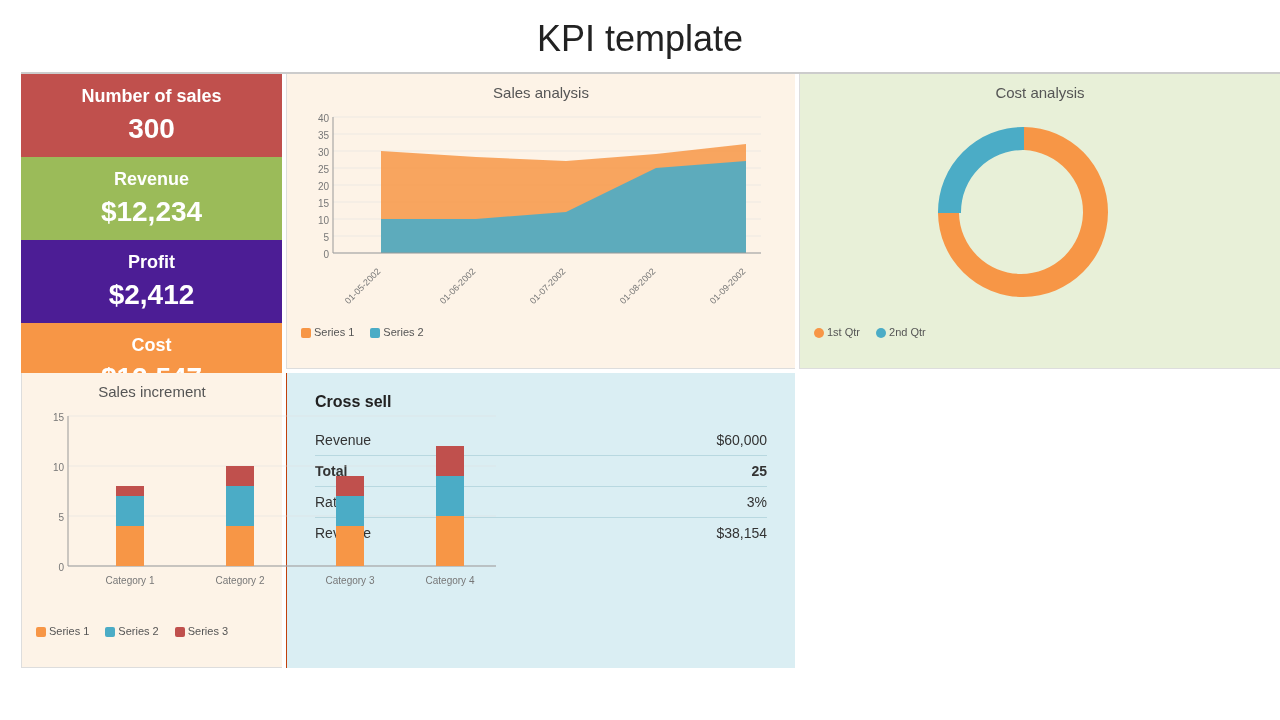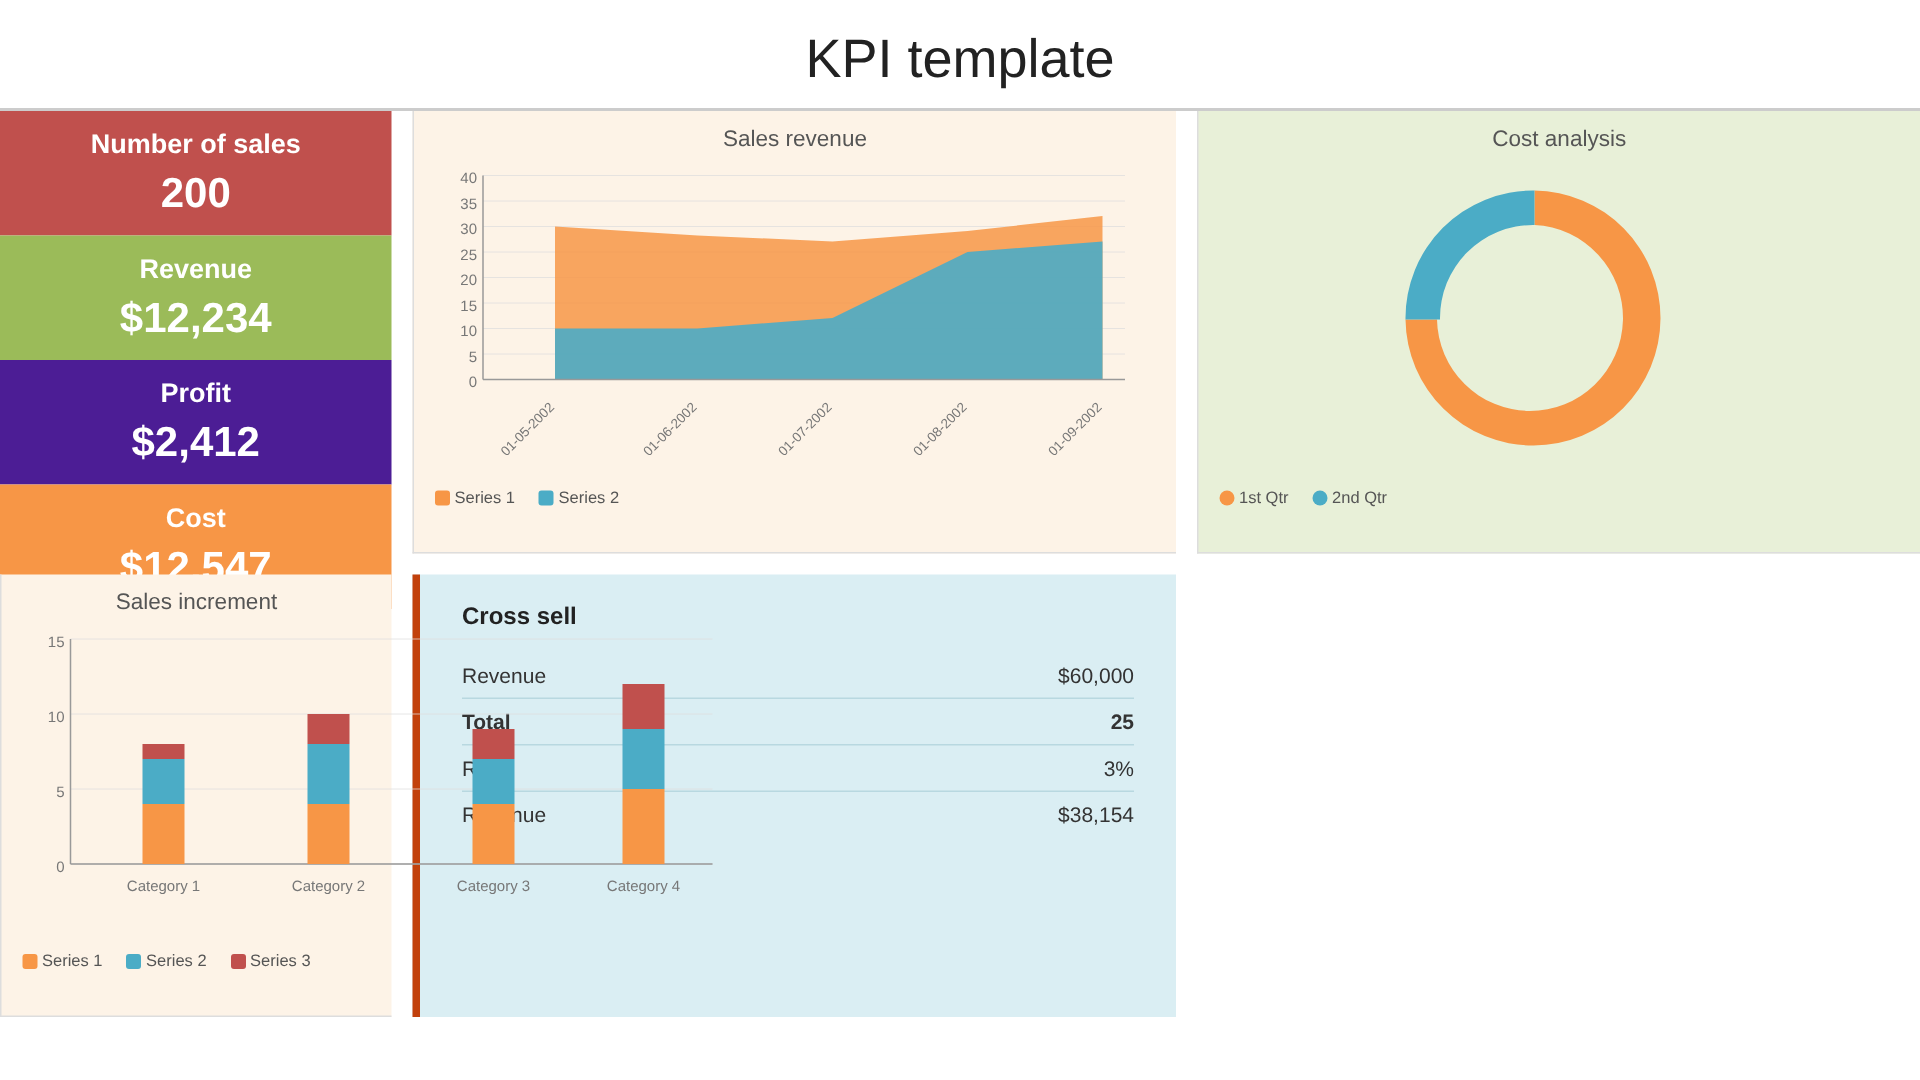--- a/index.html
+++ b/index.html
@@ -15,22 +15,23 @@
       font-size: 36px;
       font-weight: 400;
       padding: 18px 0 12px;
       color: #222;
       border-radius: 28px;
     }
     .dashboard {
       display: grid;
       grid-template-columns: 261px 1fr 1fr;
       grid-template-rows: 295px 295px;
-      gap: 14px;
+      gap: 4px;
       border-top: 2px solid #ccc;
+      margin-left: 21px;
     }
     
     .kpi-col {
       display: flex;
       flex-direction: column;
     }
     .kpi-tile {
       display: flex;
       flex-direction: column;
       align-items: center;
@@ -84,21 +85,21 @@
       width: 10px;
       height: 10px;
       border-radius: 2px;
       margin-right: 3px;
       vertical-align: middle;
     }
     
     .cross-sell-panel {
       background: #daeef3;
       padding: 20px 28px;
-      border-left: 5px solid #c2410c;
+      border-left: 1px solid #c2410c;
     }
     .cross-sell-title {
       font-size: 16px;
       font-weight: 700;
       color: #222;
       margin-bottom: 14px;
     }
     .cs-row {
       display: flex;
       justify-content: space-between;
@@ -116,38 +117,38 @@
 </head>
 <body>
 
 <h1 class="page-title">KPI template</h1>
 
 <div class="dashboard">
 
   <div class="kpi-col">
     <div class="kpi-tile sales">
       <div class="kpi-label">Number of sales</div>
-      <div class="kpi-value">200</div>
+      <div class="kpi-value">300</div>
     </div>
     <div class="kpi-tile revenue">
       <div class="kpi-label">Revenue</div>
       <div class="kpi-value">$12,234</div>
     </div>
     <div class="kpi-tile profit">
       <div class="kpi-label">Profit</div>
       <div class="kpi-value">$2,412</div>
     </div>
     <div class="kpi-tile cost">
       <div class="kpi-label">Cost</div>
       <div class="kpi-value">$12,547</div>
     </div>
   </div>
 
   <div class="chart-panel">
-    <div class="chart-title">Sales revenue</div>
+    <div class="chart-title">Sales analysis</div>
     <svg width="480" height="215" viewBox="0 0 480 215">
 
       <text x="28" y="15" font-size="10" fill="#777" text-anchor="end">40</text>
       <text x="28" y="32" font-size="10" fill="#777" text-anchor="end">35</text>
       <text x="28" y="49" font-size="10" fill="#777" text-anchor="end">30</text>
       <text x="28" y="66" font-size="10" fill="#777" text-anchor="end">25</text>
       <text x="28" y="83" font-size="10" fill="#777" text-anchor="end">20</text>
       <text x="28" y="100" font-size="10" fill="#777" text-anchor="end">15</text>
       <text x="28" y="117" font-size="10" fill="#777" text-anchor="end">10</text>
       <text x="28" y="134" font-size="10" fill="#777" text-anchor="end">5</text>

